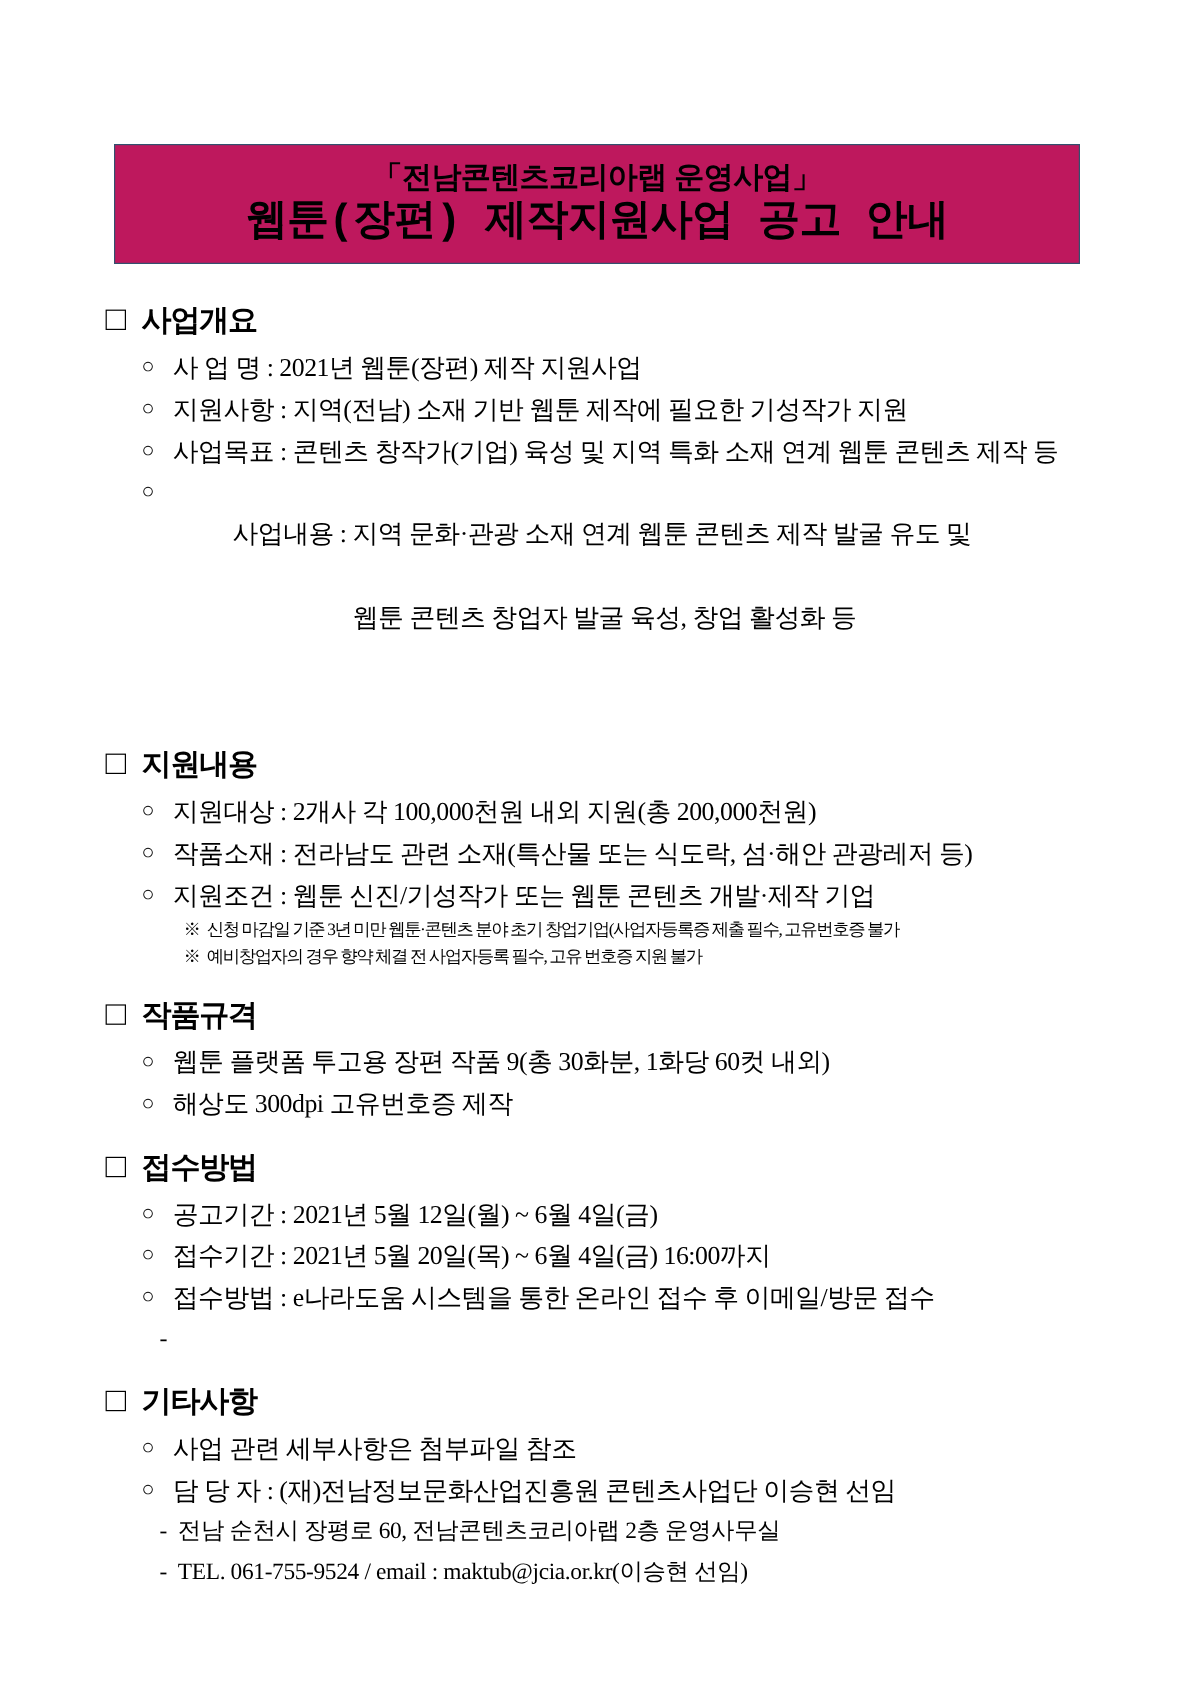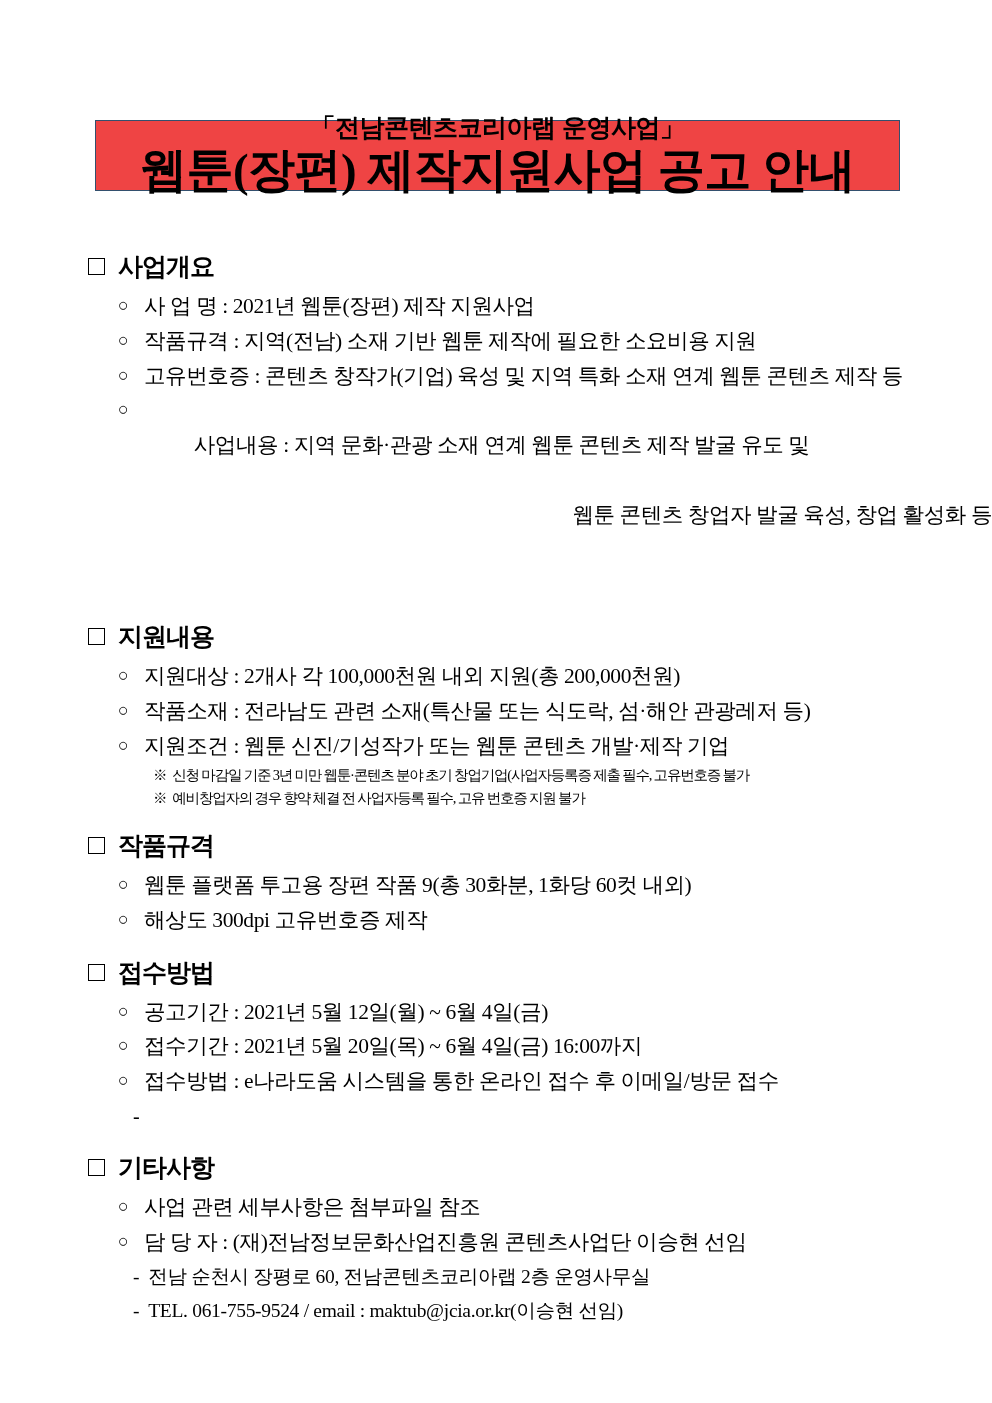--- a/index.html
+++ b/index.html
@@ -22,40 +22,40 @@
     padding: 0;
     box-sizing: border-box;
   }
 
   
   .title-box {
     position: absolute;
     left: 95px;
     top: 120px;
     width: 805px;
-    height: 71px;
+    height: 100px;
     border: 1.5px solid #33506e;
-    background: #ef4444;
+    background: #be185d;
     box-sizing: border-box;
     display: flex;
     flex-direction: column;
     align-items: center;
     justify-content: center;
   }
   .title-line1 {
     font-family: "Liberation Sans", "DejaVu Sans", sans-serif;
     font-weight: bold;
     font-size: 25px;
     letter-spacing: -0.5px;
     line-height: 1.1;
   }
   .title-line2 {
-    font-family: Liberation Serif, serif;
+    font-family: Liberation Mono, monospace;
     font-weight: bold;
-    font-size: 47px;
+    font-size: 35px;
     letter-spacing: -0.5px;
     line-height: 1.15;
     margin-top: 2px;
   }
 
   
   .content {
     position: absolute;
     left: 0;
     top: 232px;
@@ -100,21 +100,20 @@
     font-size: 18px;
     line-height: 1.85;
   }
   .item-text {
     flex: 1 1 auto;
     white-space: pre-wrap;
   }
   .item-text .ind {
     display: block;
     padding-left: 150px;
-    text-align: right;
   }
 
   .note {
     margin-left: 153px;
     font-size: 14.5px;
     letter-spacing: -1.2px;
     line-height: 1.62;
     display: flex;
     align-items: flex-start;
     gap: 6px;
@@ -157,25 +156,25 @@
       <div class="sec-head">
         <span class="sq"></span>
         <span>사업개요</span>
       </div>
       <div class="item">
         <span class="bullet-o">○</span>
         <span class="item-text">사 업 명 : 2021년 웹툰(장편) 제작 지원사업</span>
       </div>
       <div class="item">
         <span class="bullet-o">○</span>
-        <span class="item-text">작품규격 : 지역(전남) 소재 기반 웹툰 제작에 필요한 소요비용 지원</span>
-      </div>
-      <div class="item">
-        <span class="bullet-o">○</span>
-        <span class="item-text">고유번호증 : 콘텐츠 창작가(기업) 육성 및 지역 특화 소재 연계 웹툰 콘텐츠 제작 등</span>
+        <span class="item-text">지원사항 : 지역(전남) 소재 기반 웹툰 제작에 필요한 기성작가 지원</span>
+      </div>
+      <div class="item">
+        <span class="bullet-o">○</span>
+        <span class="item-text">사업목표 : 콘텐츠 창작가(기업) 육성 및 지역 특화 소재 연계 웹툰 콘텐츠 제작 등</span>
       </div>
       <div class="item">
         <span class="bullet-o">○</span>
         <span class="item-text">
           <span>사업내용 : 지역 문화·관광 소재 연계 웹툰 콘텐츠 제작 발굴 유도 및</span>
           <span class="ind">웹툰 콘텐츠 창업자 발굴 육성, 창업 활성화 등</span>
         </span>
       </div>
     </div>
 

